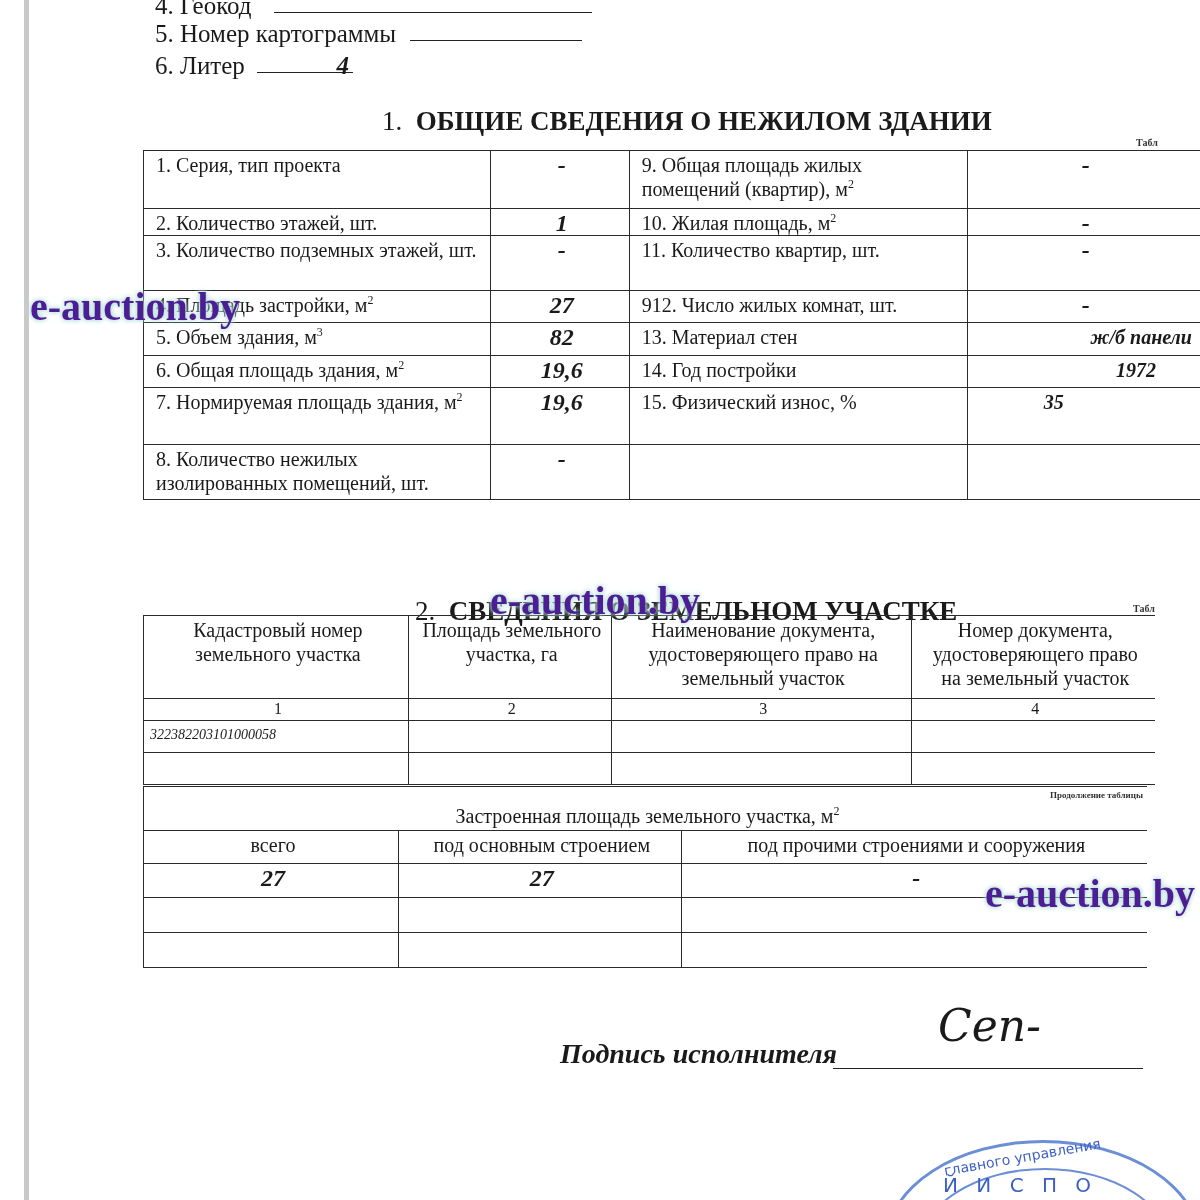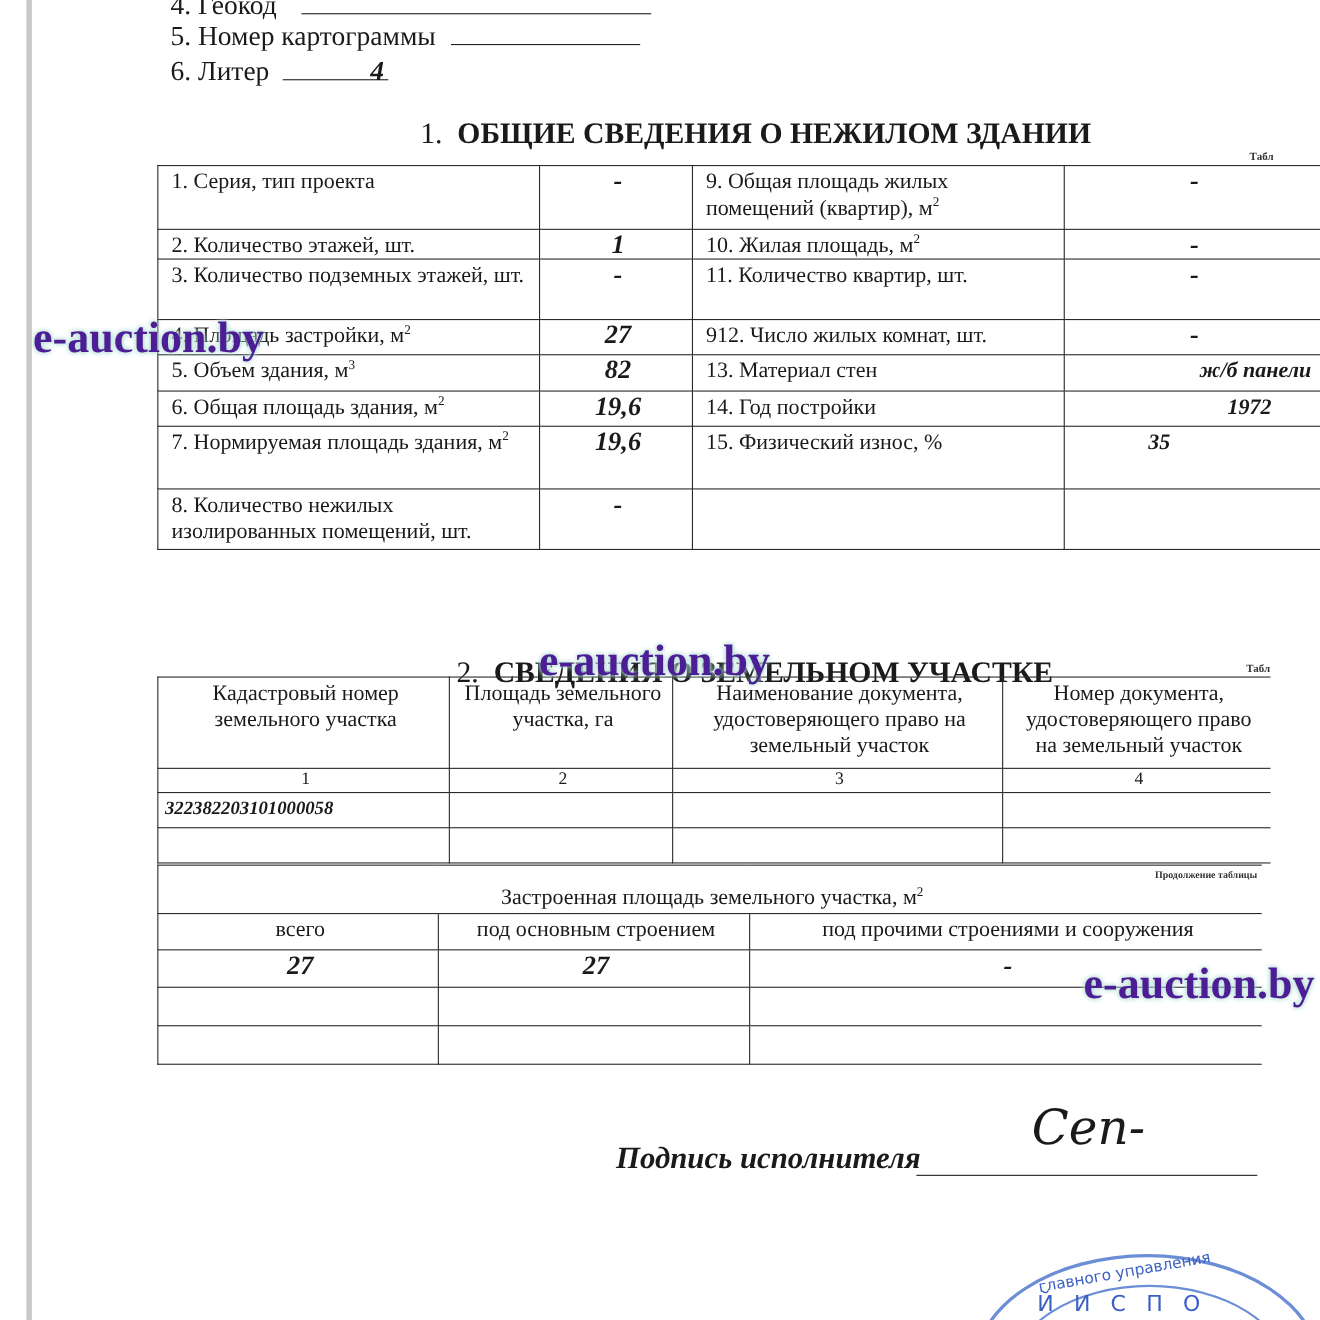--- a/index.html
+++ b/index.html
@@ -14,21 +14,21 @@
   .blank { display:inline-block; border-bottom:1.5px solid #222; vertical-align:baseline; height:20px; text-align:right; }
   .blank .hand { font-style:italic; font-weight:bold; padding-right:4px; }
   .section-title { font-size:27px; font-weight:bold; white-space:nowrap; }
   .section-title .num { font-weight:normal; }
   .tabl { font-size:10px; font-weight:bold; color:#333; }
   table { border-collapse:collapse; position:absolute; }
   td { border:1.5px solid #2a2a2a; font-size:20px; vertical-align:top; padding:2px 8px 0 12px; line-height:24px; }
   td.val { text-align:center; font-style:italic; font-weight:bold; font-size:24px; }
   td.val-r { text-align:right; font-style:italic; font-weight:bold; font-size:20px; }
   td.c { text-align:center; }
-  td.it { font-style:italic; font-weight:bold; font-size:17px; }
+  td.it { font-style:italic; font-weight:normal; font-size:14px; }
   sup { font-size:12px; line-height:0; }
   table.open-right td:last-child { border-right:none; }
   .watermark {
     position:absolute; font-size:40px; color:#4c1d95;
     text-shadow:0 0 4px #a9d6cf, 0 0 6px #bfe3dc; white-space:nowrap;font-weight:bold;
   }
   .cont { font-size:9px; font-weight:bold; color:#333; }
   .sign-label { font-size:28px; font-style:italic; font-weight:bold; }
   .sign-line { border-bottom:1.5px solid #222; width:310px; height:30px; }
   .stamp {

